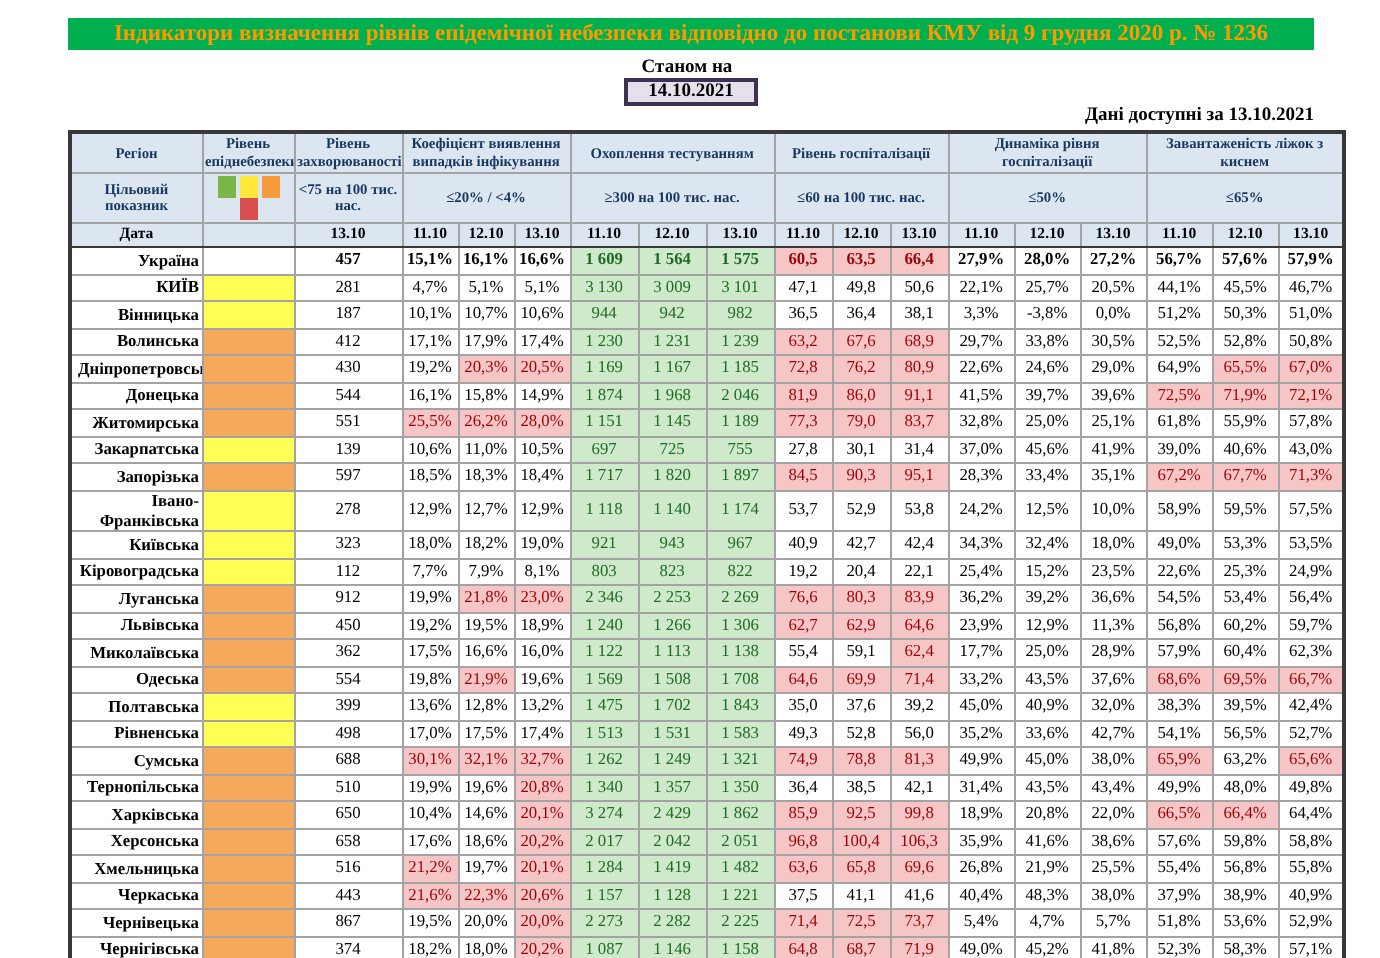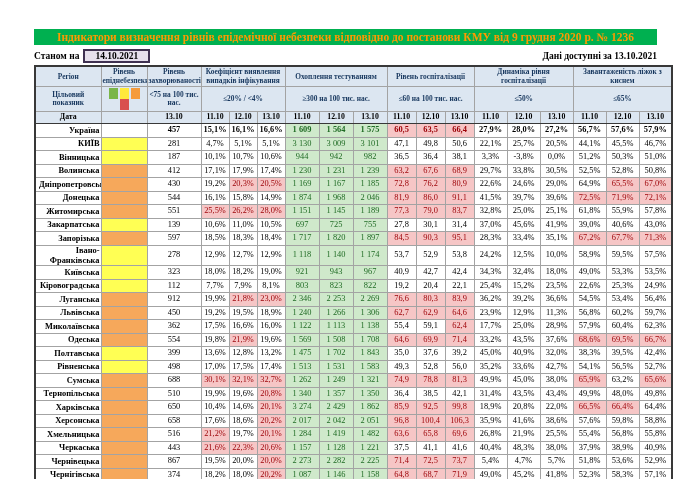--- a/index.html
+++ b/index.html
@@ -1,20 +1,20 @@
 <!DOCTYPE html>
 <html style="--title_bg: #00B050; --title_text: #FF9900; --header_bg: #DCE6F1; --header_text: #17375E; --level_yellow: #FFFF54; --level_orange: #F6A85B; --good_bg: #CFE9CB; --good_text: #1F6B24; --bad_bg: #F6C6C6; --bad_text: #9C0006; --date_box_bg: #E6E0EC; --border_dark: #383838; --border_light: #A3A3A3;"><head>
 <meta charset="utf-8">
 <style>
   html,body{margin:0;padding:0;}
   body{width:690px;height:479px;background:#ffffff;font-family:"Liberation Serif","DejaVu Serif",serif;color:#000;}
   .page{padding:9px 33px 4px 34px;}
   .title-bar{background:var(--title_bg);color:var(--title_text);font-weight:bold;font-size:11.5px;
-    text-align:center;line-height:1.25;padding:1px 2px;margin-bottom:4px;margin-top:20px;}
-  .meta-row{display:flex;align-items:center;margin-bottom:2px;}
+    text-align:center;line-height:1.25;padding:1px 2px;margin-bottom:4px;}
+  .meta-row{display:flex;align-items:center;margin-bottom:2px;flex-direction:column;}
   .as-of-label{font-weight:bold;font-size:9.5px;margin-right:4px;}
   .as-of-date{font-weight:bold;font-size:9.5px;background:var(--date_box_bg);border:2px solid #3f3151;
     padding:0 10px;}
   .avail{margin-left:auto;font-weight:bold;font-size:9.5px;}
   table{border-collapse:collapse;table-layout:fixed;width:622px;border:2px solid var(--border_dark);}
   th,td{border:1px solid var(--border_light);overflow:hidden;}
   thead th{background:var(--header_bg);color:var(--header_text);font-weight:bold;font-size:7.4px;
     line-height:1.15;text-align:center;padding:1px 1px;}
   thead tr:last-child th{border-bottom:1.5px solid var(--border_dark);font-size:7.8px;color:#000;}
   th.grp,th.tgt,td.gs,th.gs{border-left:1.5px solid var(--border_dark);}

